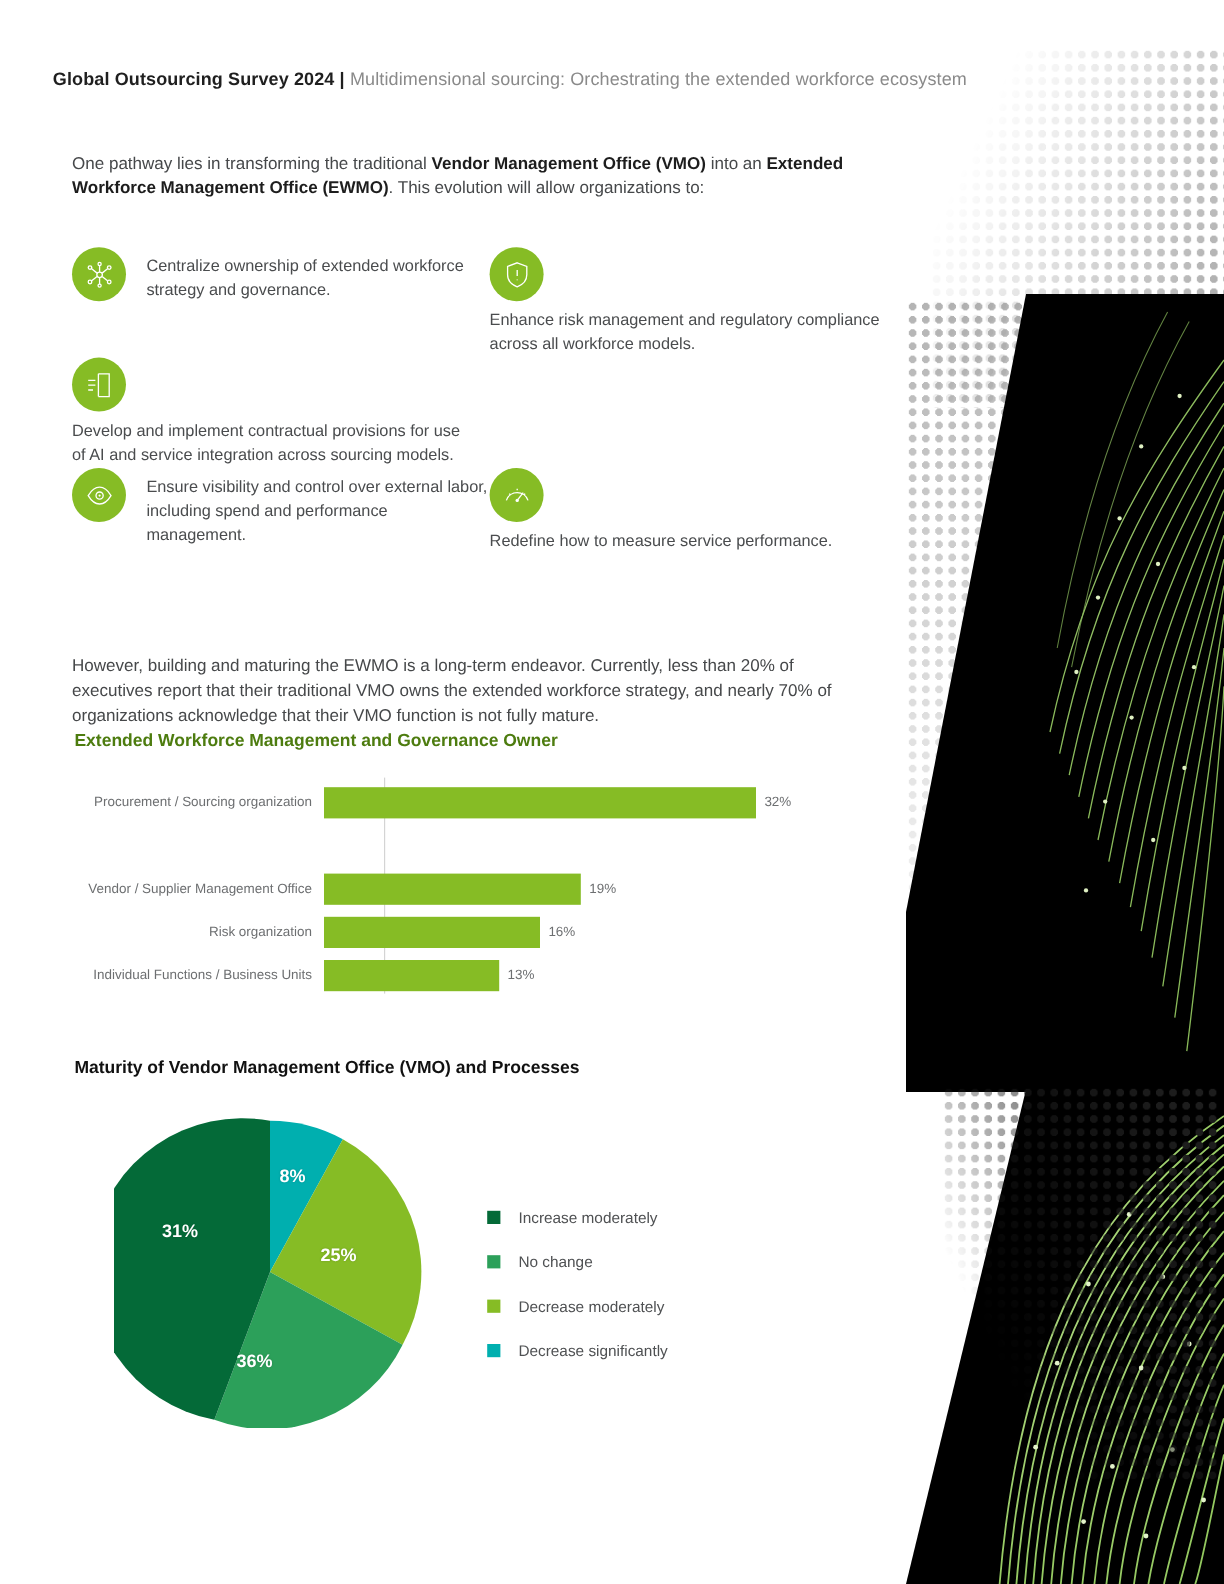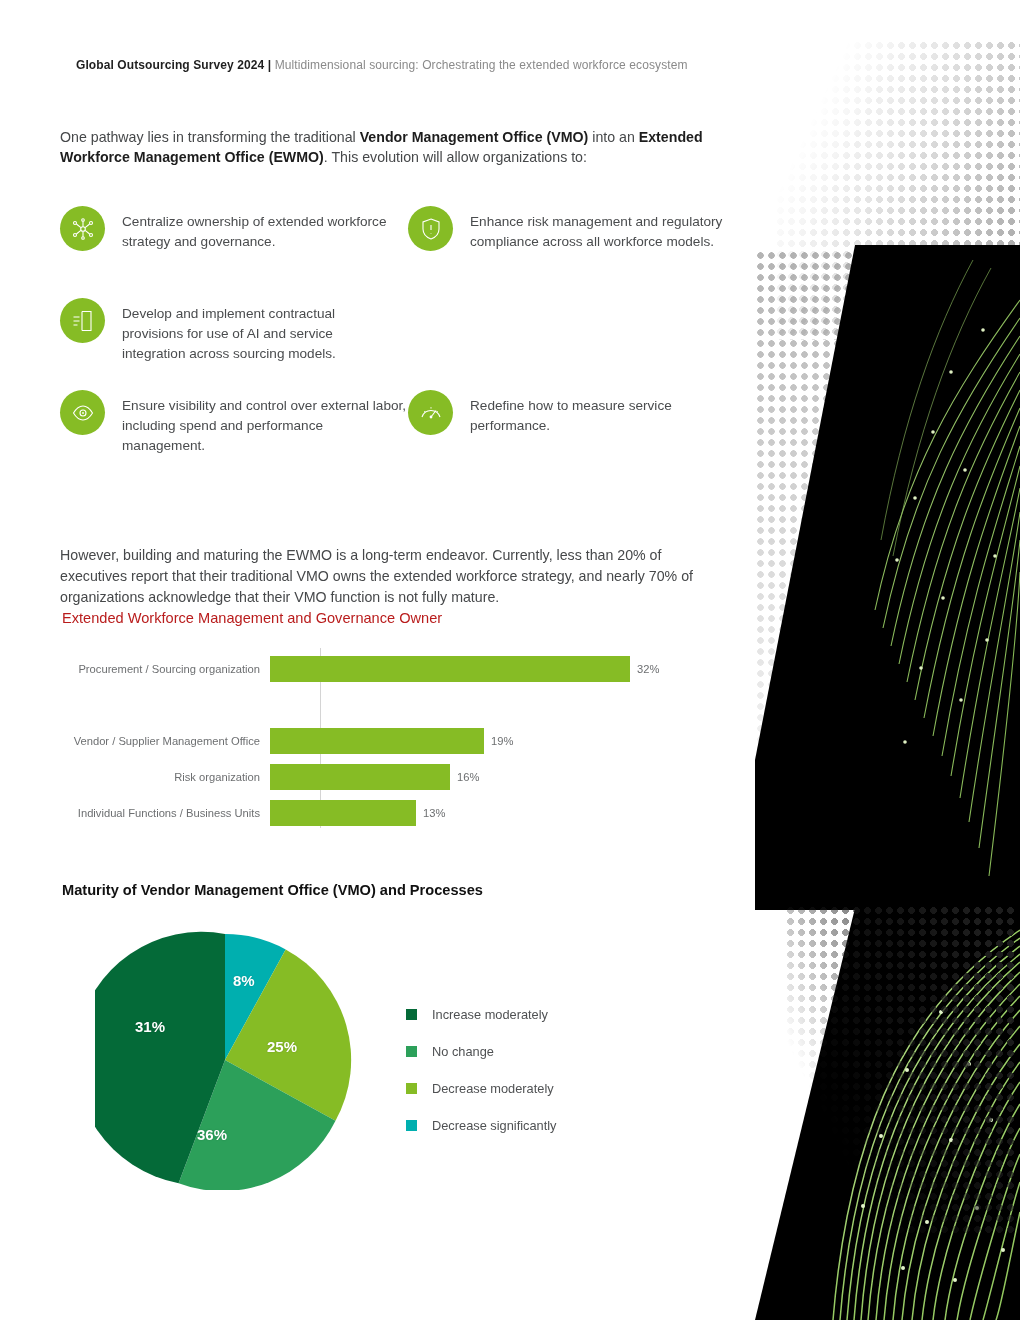--- a/index.html
+++ b/index.html
@@ -39,58 +39,58 @@
     background-size:11px 11px;
     -webkit-mask-image:linear-gradient(65deg, transparent 24%, rgba(0,0,0,.35) 45%, #000 88%);
     mask-image:linear-gradient(65deg, transparent 24%, rgba(0,0,0,.35) 45%, #000 88%);
   }
   .artsvg{position:absolute;left:0;top:0;width:265px;height:1320px;}
 
   
   .content{position:absolute;left:0;top:0;width:760px;height:1320px;}
 
   .doc-header{
-    position:absolute;left:76px;top:58px;
-    font-size:12px;letter-spacing:.1px;white-space:nowrap;
+    position:absolute;left:44px;top:58px;
+    font-size:15px;letter-spacing:.1px;white-space:nowrap;
   }
   .doc-header .strong{font-weight:bold;color:#1f1f1f;}
   .doc-header .light{color:#8a8a8a;}
 
   .intro{
     position:absolute;left:60px;top:127px;width:660px;
     font-size:14.2px;line-height:20px;color:#46484a;
   }
   .intro b{color:#1d1d1d;font-weight:bold;}
 
   
   .bullets{position:absolute;left:60px;top:206px;width:680px;}
   .brow{display:flex;}
   .bcol{width:348px;display:flex;align-items:flex-start;}
-  .bcol.right{width:330px;}
+  .bcol.right{width:330px;flex-direction:column;}
   .icon-circle{
     flex:0 0 auto;width:45px;height:45px;border-radius:50%;
     background:#86BC25;display:flex;align-items:center;justify-content:center;
     margin-right:17px;
   }
   .icon-circle svg{display:block;}
   .btext{font-size:13.6px;line-height:20px;color:#4a4c4e;padding-top:6px;}
 
   .r1{height:92px;}
   .r2{height:92px;}
   .r3{height:92px;}
 
   .para2{
     position:absolute;left:60px;top:497px;width:665px;
     font-size:14.2px;line-height:21px;color:#46484a;margin-top:48px;
   }
 
   
   .chart1-title{
     position:absolute;left:62px;top:610px;
-    font-size:14.6px;font-weight:normal;color:#b91c1c;
+    font-size:14.6px;font-weight:bold;color:#4d7c0f;
   }
   .barchart{position:absolute;left:60px;top:655px;width:620px;height:180px;}
   .bar-row{position:absolute;left:0;width:620px;height:28px;display:flex;align-items:center;}
   .bar-label{
     width:200px;text-align:right;padding-right:10px;
     font-size:11.2px;color:#6d6f71;white-space:nowrap;
   }
   .bar-track{position:relative;flex:1;height:26px;display:flex;align-items:center;}
   .bar-fill{height:26px;background:#86BC25;}
   .bar-val{font-size:11.2px;color:#6d6f71;margin-left:7px;white-space:nowrap;}

